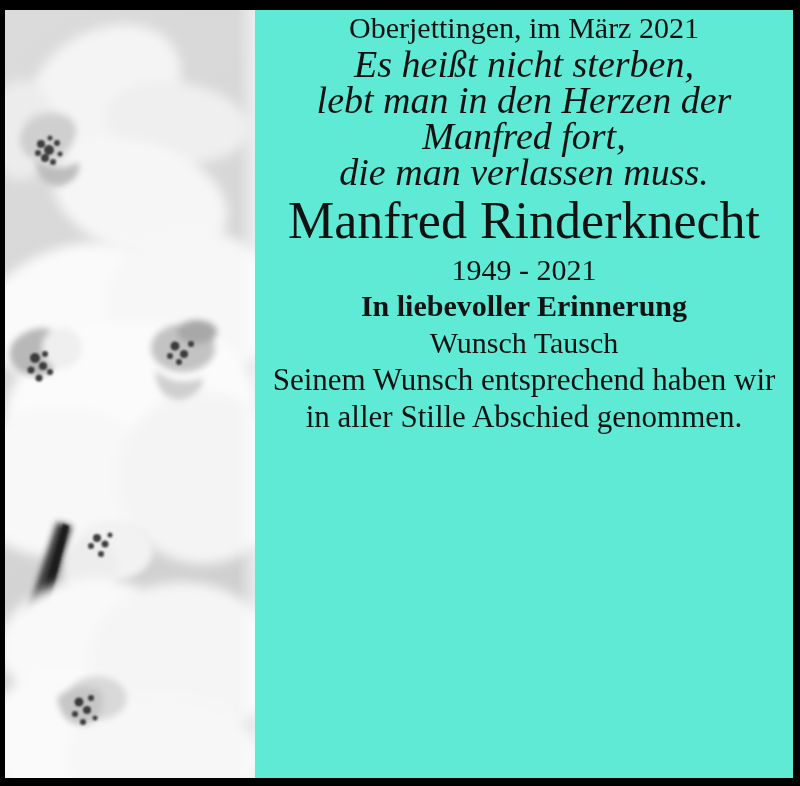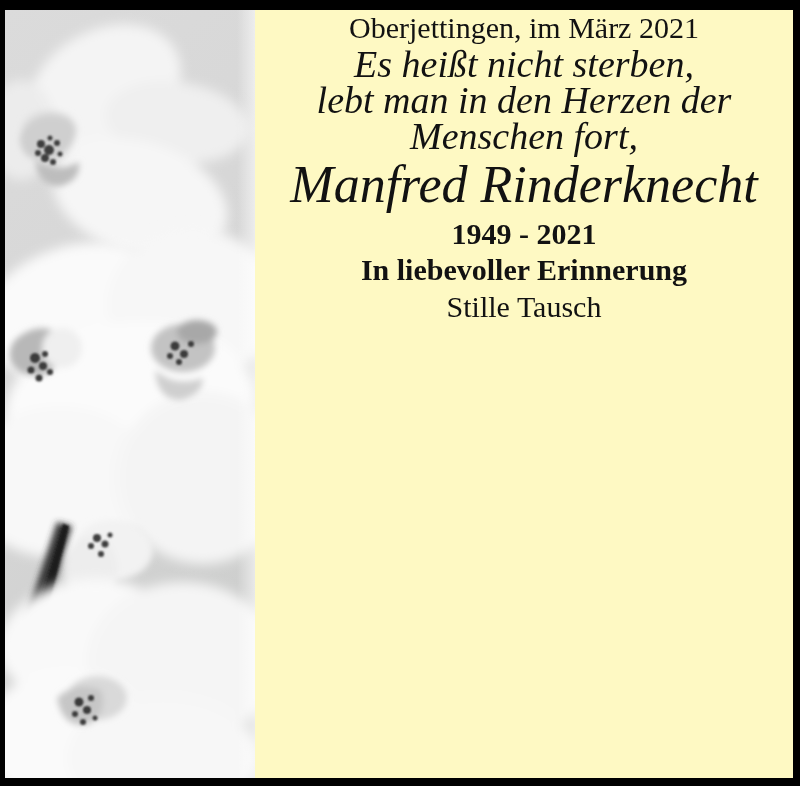--- a/index.html
+++ b/index.html
@@ -15,43 +15,43 @@
   .frame {
     box-sizing: border-box;
     width: 800px;
     height: 786px;
     background: #000000;
     padding: 10px 7px 8px 5px;
   }
   .inner {
     width: 100%;
     height: 100%;
-    background: #fef9c3;
+    background: #5eead4;
     display: flex;
     flex-direction: row;
     overflow: hidden;
   }
   .photo {
     flex: 0 0 250px;
     width: 250px;
     height: 768px;
     overflow: hidden;
   }
   .photo svg { display: block; }
   .content {
     flex: 1 1 auto;
     text-align: center;
     color: #121212;
   }
   .content p { margin: 0; padding: 0; }
   .dateline    { margin-top: 30px; font-size: 30px; line-height: 36px; }
   .verse       { margin-top: 42px; font-size: 38px; line-height: 36px; font-style: italic; }
   .intro       { margin-top: 36px; font-size: 30px; line-height: 36px; }
-  .name        { margin-top: 24px; font-size: 52px; line-height: 62px; font-weight: normal; white-space: nowrap; font-style: italic; }
-  .years       { margin-top: 24px; font-size: 30px; line-height: 36px; font-weight: bold; }
+  .name        { margin-top: 24px; font-size: 52px; line-height: 62px; font-weight: normal; white-space: nowrap; }
+  .years       { margin-top: 24px; font-size: 30px; line-height: 36px; }
   .remembrance { margin-top: 34px; font-size: 30px; line-height: 36px; font-weight: bold; text-align: center; }
   .mourners    { margin-top: 26px; font-size: 30px; line-height: 37px; }
   .closing     { margin-top: 60px; font-size: 31px; line-height: 37px; }
 </style>
 </head>
 <body>
 
 <div class="frame">
   <div class="inner">
 
@@ -167,30 +167,35 @@
         <rect x="232" y="0" width="18" height="768" fill="url(#fade)"></rect>
       </svg>
     </div>
 
     <div class="content">
 
       <p class="dateline">Oberjettingen, im März 2021</p>
 
       <p class="verse">
         <span>Es heißt nicht sterben,</span><br>
-        <span>lebt man in den Herzen der Menschen fort,</span><br>
+        <span>lebt man in den Herzen der Manfred fort,</span><br>
+        <span>die man verlassen muss.</span>
       </p>
 
 
       <p class="name">Manfred Rinderknecht</p>
 
       <p class="years">1949 - 2021</p>
 
       <p class="remembrance">In liebevoller Erinnerung</p>
 
       <p class="mourners">
-        <span>Stille Tausch</span><br>
+        <span>Wunsch Tausch</span><br>
       </p>
 
+      <p class="closing">
+        <span>Seinem Wunsch entsprechend haben wir</span><br>
+        <span>in aller Stille Abschied genommen.</span>
+      </p>
 
     </div>
   </div>
 </div>
 
 </body></html>

